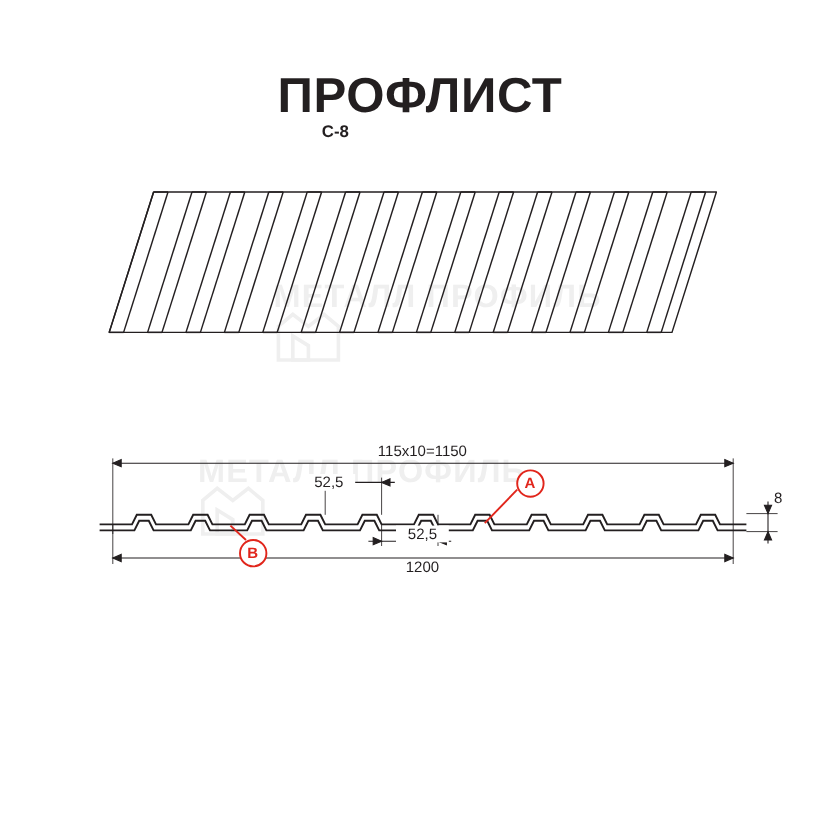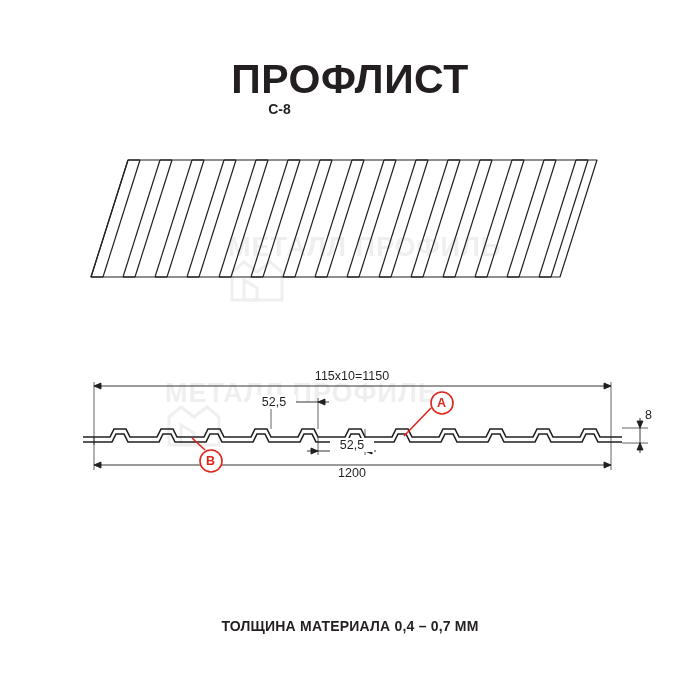--- a/index.html
+++ b/index.html
@@ -265,15 +265,14 @@
     <div style="position:absolute;left:302px;top:369px;width:100px;text-align:center;font-size:12.5px;background:#fff;">115х10=1150</div>
     <div style="position:absolute;left:322px;top:466px;width:60px;text-align:center;font-size:12.5px;background:#fff;">1200</div>
     <div style="position:absolute;left:252px;top:395px;width:44px;text-align:center;font-size:12.5px;background:#fff;">52,5</div>
     <div style="position:absolute;left:330px;top:438px;width:44px;text-align:center;font-size:12.5px;background:#fff;">52,5</div>
     <div style="position:absolute;left:645px;top:408px;width:20px;text-align:left;font-size:12.5px;background:#fff;">8</div>
   </div>
 
   <div class="callout-label" style="left:437px;top:396px;">A</div>
   <div class="callout-label" style="left:206px;top:454px;">B</div>
 
-  <div class="footnote">ТОЛЩИНА МАТЕРИАЛА 0,4 – 0,7 ММ</div>
 
 </div>
 
 </body></html>

